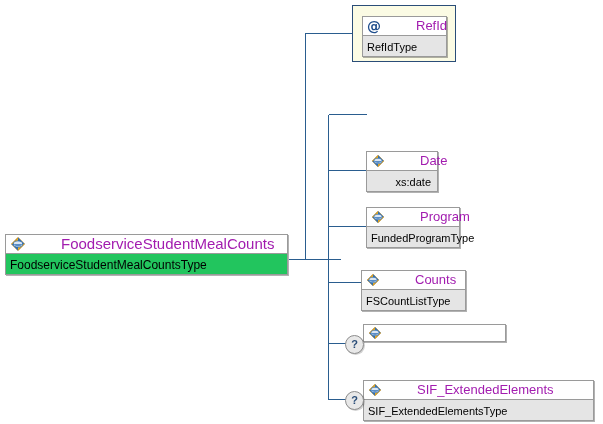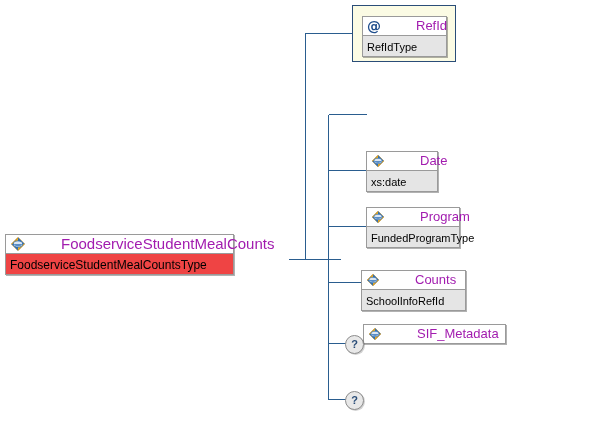--- a/index.html
+++ b/index.html
@@ -58,21 +58,21 @@
     padding: 1px 6px 1px 4px;
     white-space: nowrap;
   }
   .node .node-type {
     font-size: 11px;
     color: #000000;
     line-height: 14px;
   }
   
   .node.root .node-name { font-size: 15px; }
-  .node.root .type-row  { background: #ef4444; }
+  .node.root .type-row  { background: #22c55e; }
   .node.root .node-type { font-size: 12px; }
 
   
   .attr-frame {
     position: absolute;
     z-index: 2;
     box-sizing: border-box;
     border: 1px solid #2a4d78;
     background: #fbfbe4;
   }
@@ -133,21 +133,21 @@
 
       <path d="M328.5 114.5 H366.5"></path>
       <path d="M328.5 170.5 H366.5"></path>
       <path d="M328.5 226.5 H366.5"></path>
       <path d="M328.5 282.5 H361.5"></path>
       <path d="M328.5 343.5 H345.5"></path>
       <path d="M328.5 399.5 H345.5"></path>
     </g>
   </svg>
 
-  <div class="node root" style="left:5px; top:234px; width:229px;">
+  <div class="node root" style="left:5px; top:234px; width:283px;">
     <div class="title-row">
       <span class="icon">
         <svg width="16" height="16" viewBox="0 0 16 16">
           <polygon points="8,1.5 14.5,8 8,14.5 1.5,8" fill="#f2b01e" stroke="#9a6a06" stroke-width="0.8"></polygon>
           <path d="M8,1.5 L14.5,8 L8,8 Z" fill="#2f6fb5"></path>
           <path d="M1.5,8 L8,8 L8,14.5 Z" fill="#2f6fb5"></path>
           <ellipse cx="8" cy="8" rx="4.6" ry="3.1" fill="#d9e6f4" stroke="#2f6fb5" stroke-width="0.8"></ellipse>
           <path d="M3.6,8 a4.6,3.1 0 0 0 8.8,0" fill="#2f6fb5" opacity="0.75"></path>
         </svg>
       </span>
@@ -164,21 +164,21 @@
         <span class="at-icon">@</span>
         <span class="node-name">RefId</span>
       </div>
       <div class="type-row">
         <span class="node-type">RefIdType</span>
       </div>
     </div>
   </div>
 
 
-  <div class="node" style="left:366px; top:151px; width:72px;">
+  <div class="node" style="left:366px; top:151px; width:72px;text-align:right;">
     <div class="title-row">
       <span class="icon">
         <svg width="14" height="14" viewBox="0 0 16 16">
           <polygon points="8,1.5 14.5,8 8,14.5 1.5,8" fill="#f2b01e" stroke="#9a6a06" stroke-width="0.8"></polygon>
           <path d="M8,1.5 L14.5,8 L8,8 Z" fill="#2f6fb5"></path>
           <path d="M1.5,8 L8,8 L8,14.5 Z" fill="#2f6fb5"></path>
           <ellipse cx="8" cy="8" rx="4.6" ry="3.1" fill="#d9e6f4" stroke="#2f6fb5" stroke-width="0.8"></ellipse>
           <path d="M3.6,8 a4.6,3.1 0 0 0 8.8,0" fill="#2f6fb5" opacity="0.75"></path>
         </svg>
       </span>
@@ -214,35 +214,51 @@
           <polygon points="8,1.5 14.5,8 8,14.5 1.5,8" fill="#f2b01e" stroke="#9a6a06" stroke-width="0.8"></polygon>
           <path d="M8,1.5 L14.5,8 L8,8 Z" fill="#2f6fb5"></path>
           <path d="M1.5,8 L8,8 L8,14.5 Z" fill="#2f6fb5"></path>
           <ellipse cx="8" cy="8" rx="4.6" ry="3.1" fill="#d9e6f4" stroke="#2f6fb5" stroke-width="0.8"></ellipse>
           <path d="M3.6,8 a4.6,3.1 0 0 0 8.8,0" fill="#2f6fb5" opacity="0.75"></path>
         </svg>
       </span>
       <span class="node-name">Counts</span>
     </div>
     <div class="type-row">
-      <span class="node-type">SchoolInfoRefId</span>
+      <span class="node-type">FSCountListType</span>
     </div>
   </div>
 
   <div class="opt-marker" style="left:345px; top:335px;">?</div>
   <div class="node" style="left:363px; top:324px; width:143px;">
     <div class="title-row">
       <span class="icon">
         <svg width="14" height="14" viewBox="0 0 16 16">
           <polygon points="8,1.5 14.5,8 8,14.5 1.5,8" fill="#f2b01e" stroke="#9a6a06" stroke-width="0.8"></polygon>
           <path d="M8,1.5 L14.5,8 L8,8 Z" fill="#2f6fb5"></path>
           <path d="M1.5,8 L8,8 L8,14.5 Z" fill="#2f6fb5"></path>
           <ellipse cx="8" cy="8" rx="4.6" ry="3.1" fill="#d9e6f4" stroke="#2f6fb5" stroke-width="0.8"></ellipse>
           <path d="M3.6,8 a4.6,3.1 0 0 0 8.8,0" fill="#2f6fb5" opacity="0.75"></path>
         </svg>
       </span>
-      <span class="node-name">SIF_Metadata</span>
     </div>
   </div>
 
   <div class="opt-marker" style="left:345px; top:391px;">?</div>
+  <div class="node" style="left:363px; top:380px; width:231px;">
+    <div class="title-row">
+      <span class="icon">
+        <svg width="14" height="14" viewBox="0 0 16 16">
+          <polygon points="8,1.5 14.5,8 8,14.5 1.5,8" fill="#f2b01e" stroke="#9a6a06" stroke-width="0.8"></polygon>
+          <path d="M8,1.5 L14.5,8 L8,8 Z" fill="#2f6fb5"></path>
+          <path d="M1.5,8 L8,8 L8,14.5 Z" fill="#2f6fb5"></path>
+          <ellipse cx="8" cy="8" rx="4.6" ry="3.1" fill="#d9e6f4" stroke="#2f6fb5" stroke-width="0.8"></ellipse>
+          <path d="M3.6,8 a4.6,3.1 0 0 0 8.8,0" fill="#2f6fb5" opacity="0.75"></path>
+        </svg>
+      </span>
+      <span class="node-name">SIF_ExtendedElements</span>
+    </div>
+    <div class="type-row">
+      <span class="node-type">SIF_ExtendedElementsType</span>
+    </div>
+  </div>
 
 </div>
 
 </body></html>

